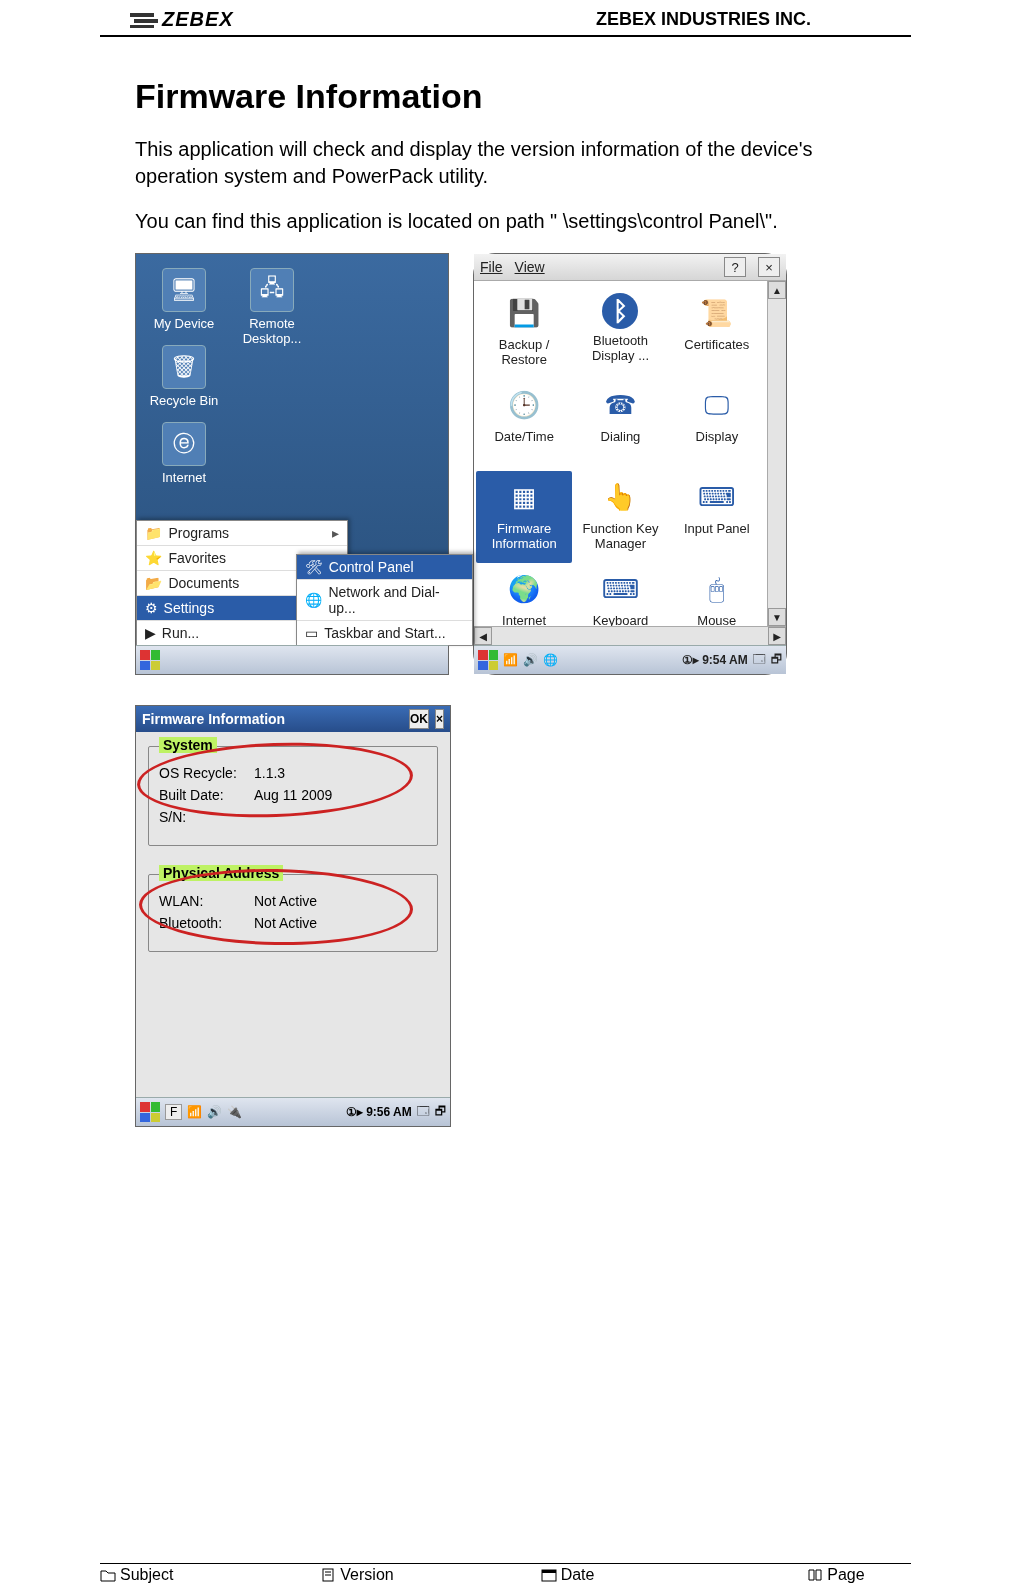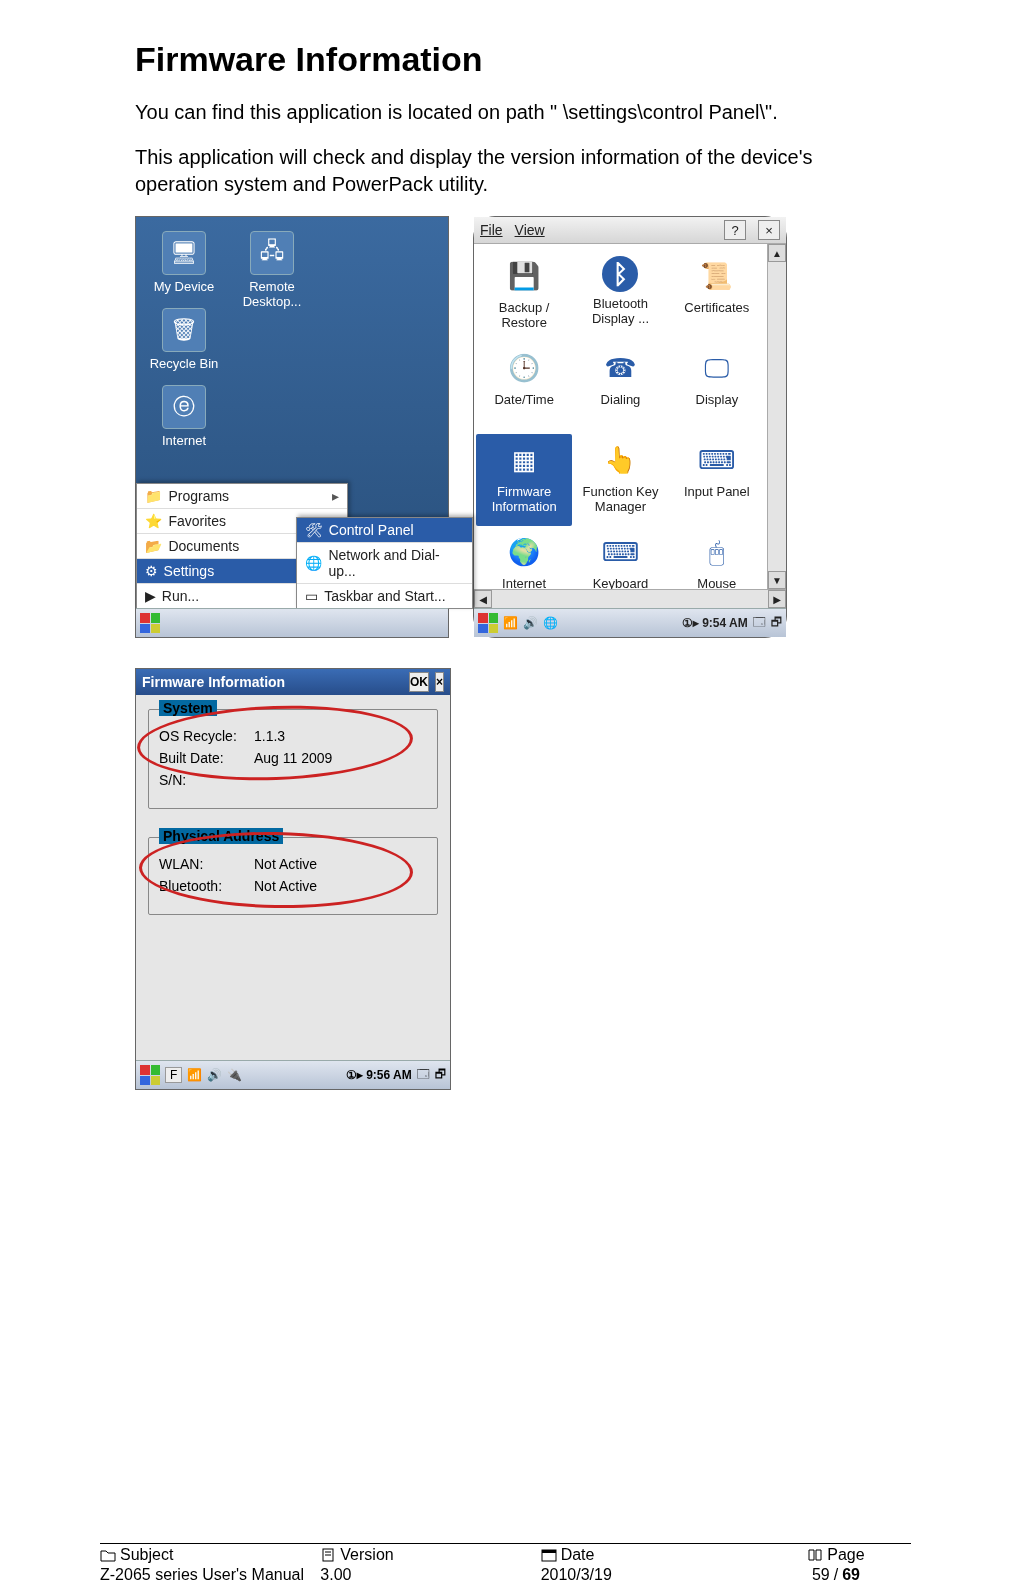--- a/index.html
+++ b/index.html
@@ -91,21 +91,21 @@
   .cp-body{display:flex;flex:1;overflow:hidden;}
   .taskbar2{height:28px;background:linear-gradient(#dfe5ef,#b8c4d6);border-top:1px solid #9aa;display:flex;align-items:center;padding:0 4px;gap:5px;font-size:12px;}
   .tb-clock{margin-left:auto;font-weight:bold;}
 
   .shot3 { width: 314px; height: 420px; border:1px solid #666; background:#e6e6e6; font-size:14px; display:flex; flex-direction:column; }
   .titlebar{height:26px;background:linear-gradient(#3a6cb5,#274d8a);color:#fff;display:flex;align-items:center;font-weight:bold;padding:0 6px;gap:6px;}
   .titlebar .sp{flex:1;}
   .tb-btn{background:#eee;color:#000;border:1px solid #888;height:18px;padding:0 0;font-size:12px;font-weight:bold;display:flex;align-items:center;}
   .dlg-body{flex:1;background:#e6e6e6;padding:14px 12px 6px 12px;position:relative;}
   .fieldset{border:1px solid #888;border-radius:2px;padding:12px 10px 14px 10px;margin-bottom:28px;position:relative;}
-  .legend{position:absolute;top:-10px;left:10px;background:#0369a1;padding:0 4px;font-weight:bold;}
+  .legend{position:absolute;top:-10px;left:10px;background:#bef264;padding:0 4px;font-weight:bold;}
   .frow{display:flex;margin:6px 0;}
   .flab{width:95px;}
   .fval{}
   .ellipse{position:absolute;border:3px solid #c22;border-radius:50%;pointer-events:none;}
   .el1{top:-4px;left:-12px;width:270px;height:68px;transform:rotate(-2deg);}
   .el2{top:-6px;left:-10px;width:268px;height:70px;transform:rotate(1deg);}
 
   .footer {
     position: absolute;
     bottom: 10px;
@@ -118,25 +118,36 @@
   .flabel{color:#000;}
   .frow2.vals .fcell{padding-top:2px;}
   .bold{font-weight:bold;}
   .ico{width:16px;height:14px;display:inline-block;}
 </style>
 </head>
 <body>
 
 <div class="page">
 
+  <div class="header">
+    <div class="logo">
+      <svg width="28" height="18" viewBox="0 0 28 18">
+        <rect x="0" y="2" width="24" height="4" fill="#333"></rect>
+        <rect x="4" y="8" width="24" height="4" fill="#333"></rect>
+        <rect x="0" y="14" width="24" height="3" fill="#333"></rect>
+      </svg>
+      <span>ZEBEX</span>
+    </div>
+    <div class="company">ZEBEX INDUSTRIES INC.</div>
+  </div>
 
   <div class="content">
     <h1>Firmware Information</h1>
+    <p class="para">This application will check and display the version information of the device's operation system and PowerPack utility.</p>
     <p class="para">You can find this application is located on path " \settings\control Panel\".</p>
-    <p class="para">This application will check and display the version information of the device's operation system and PowerPack utility.</p>
 
     <div class="shots-row">
 
       <div class="screenshot shot1">
         <div class="desktop-bg">
           <div class="desk-icons">
             <div class="desk-icon">
               <div class="desk-glyph">🖥</div>
               <div>My Device</div>
             </div>
@@ -376,24 +387,14 @@
           </svg>
         <span class="flabel">Date</span>
       </div>
       <div class="fcell last">
         <svg class="ico" viewBox="0 0 16 14">
             <path d="M2 2h5v10H2zM9 2h5v10H9z" fill="none" stroke="#000"></path>
           </svg>
         <span class="flabel">Page</span>
       </div>
     </div>
-    <div class="frow2 vals">
-      <div class="fcell">Z-2065 series User's Manual</div>
-      <div class="fcell">3.00</div>
-      <div class="fcell">2010/3/19</div>
-      <div class="fcell last">
-        <span>59</span>
-          <span> / </span>
-          <span class="bold">69</span>
-      </div>
-    </div>
   </div>
 </div>
 
 </body></html>

